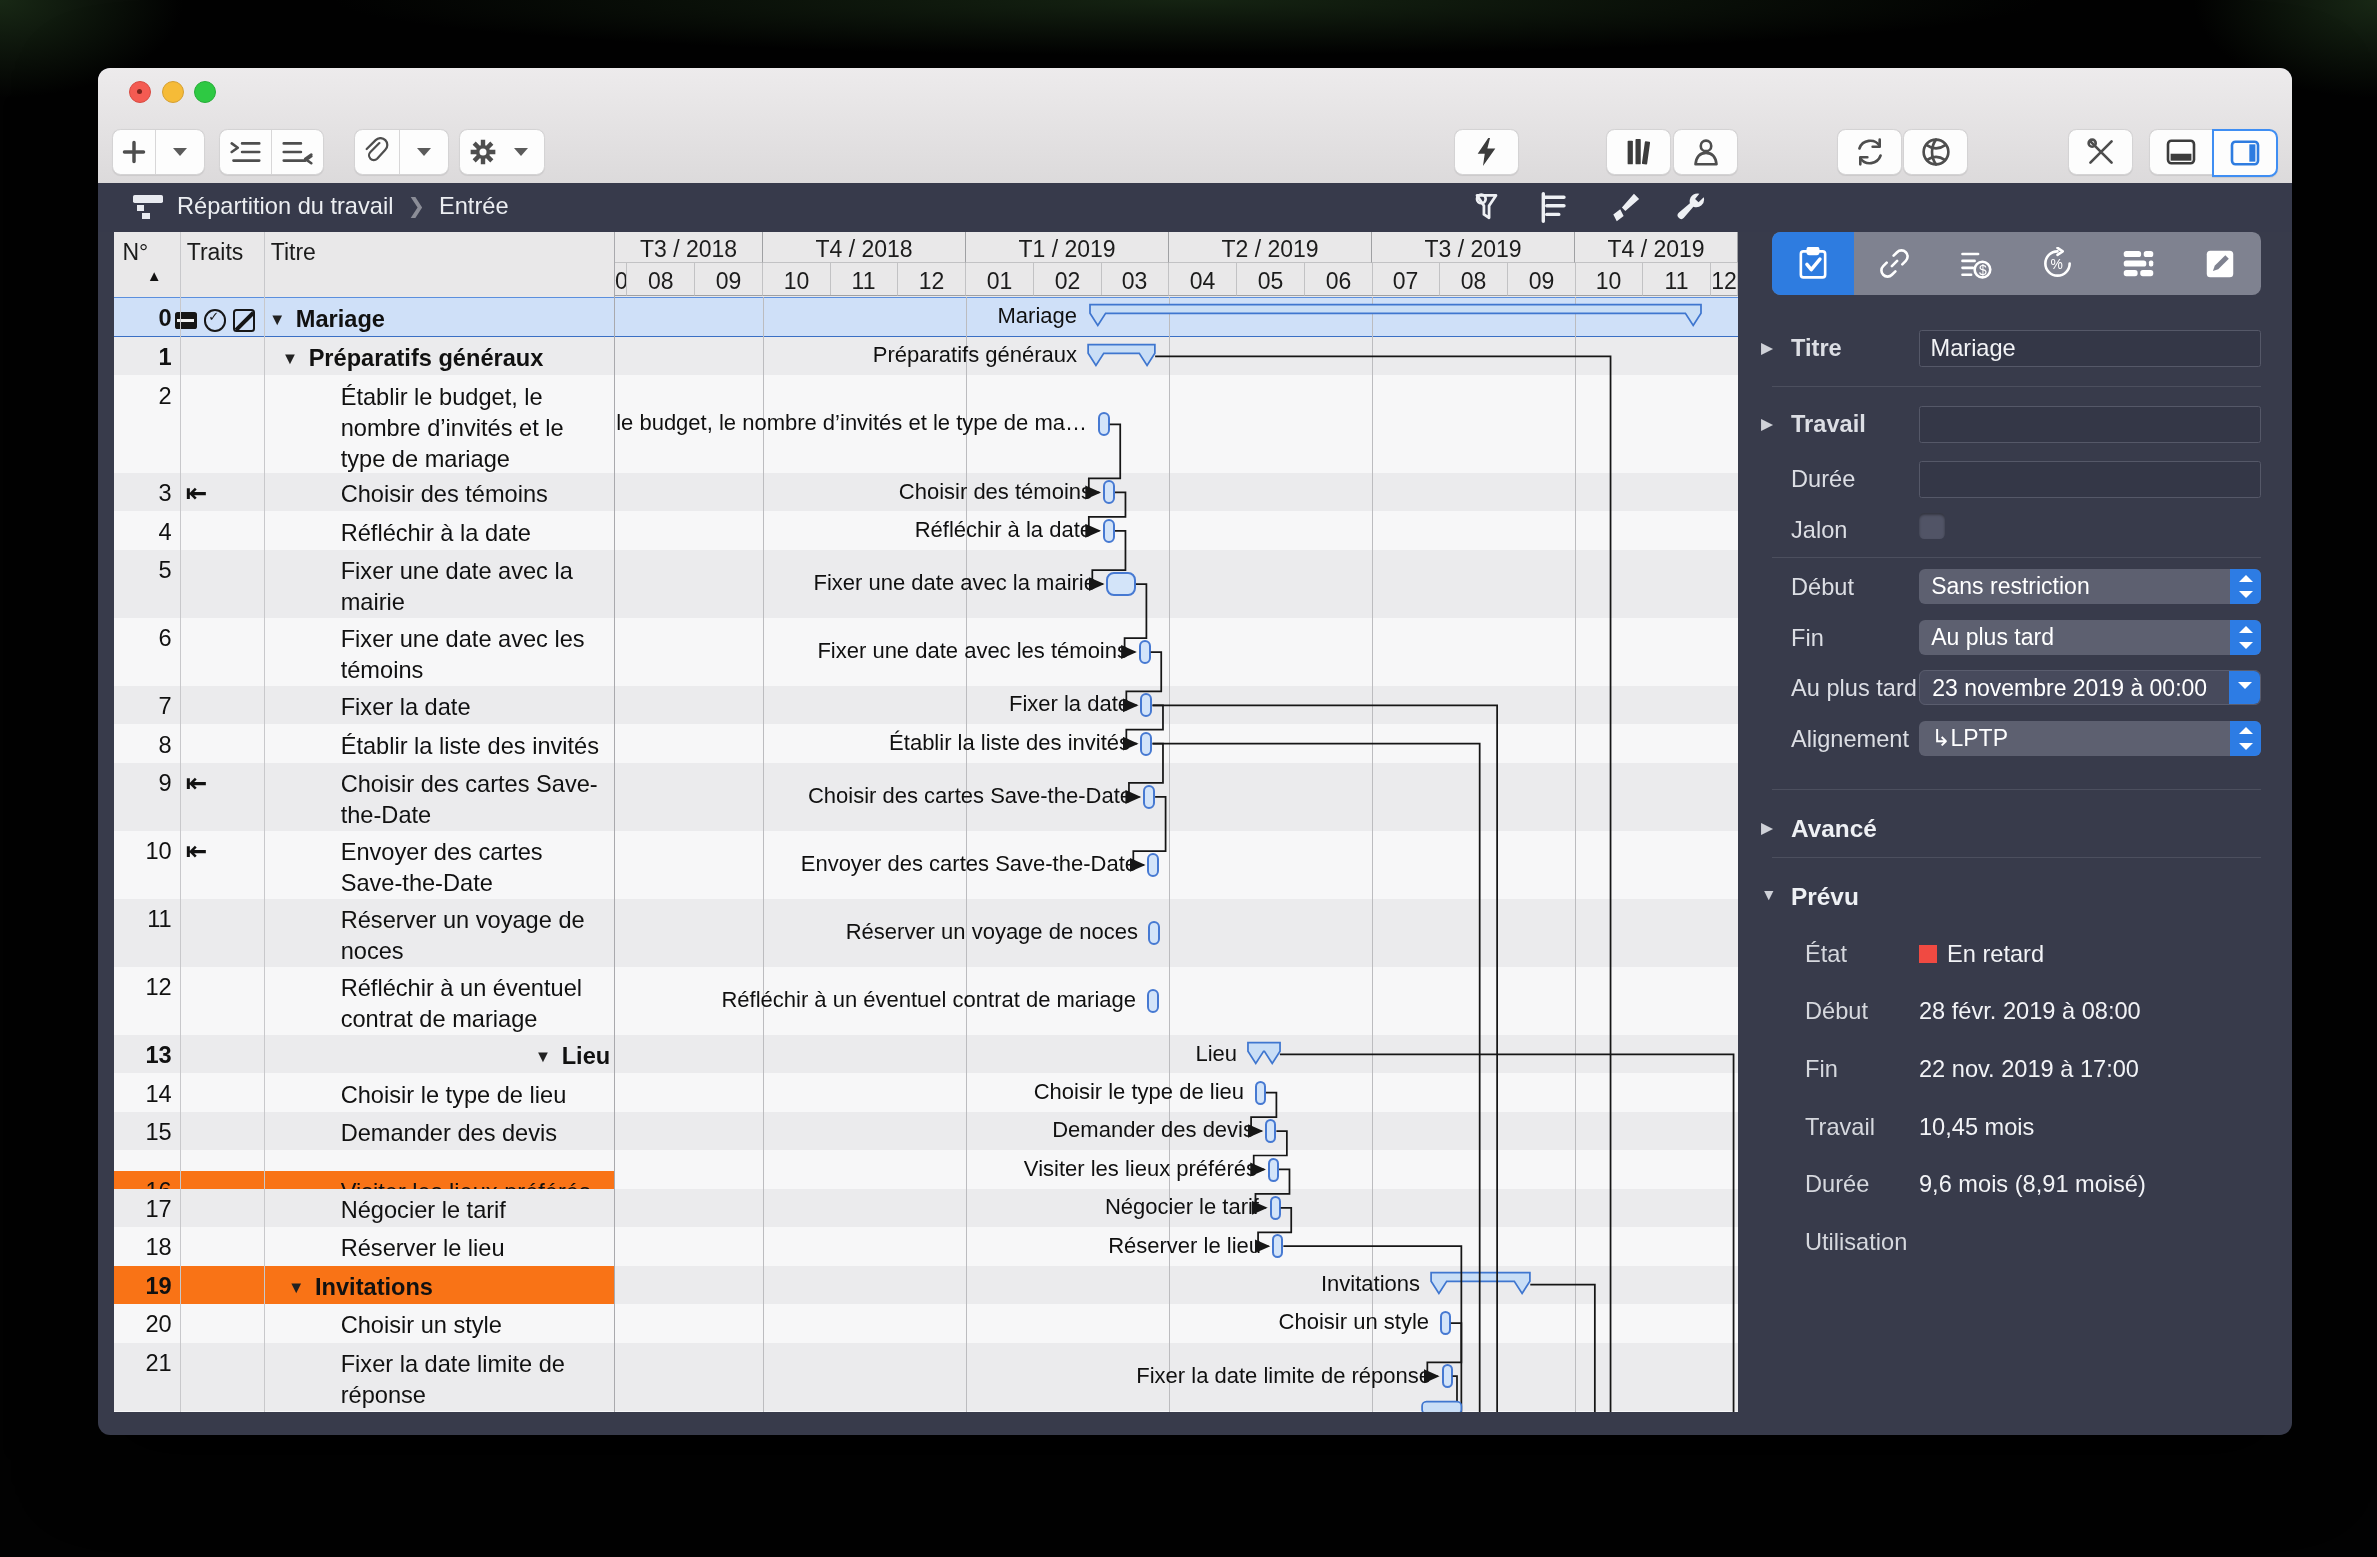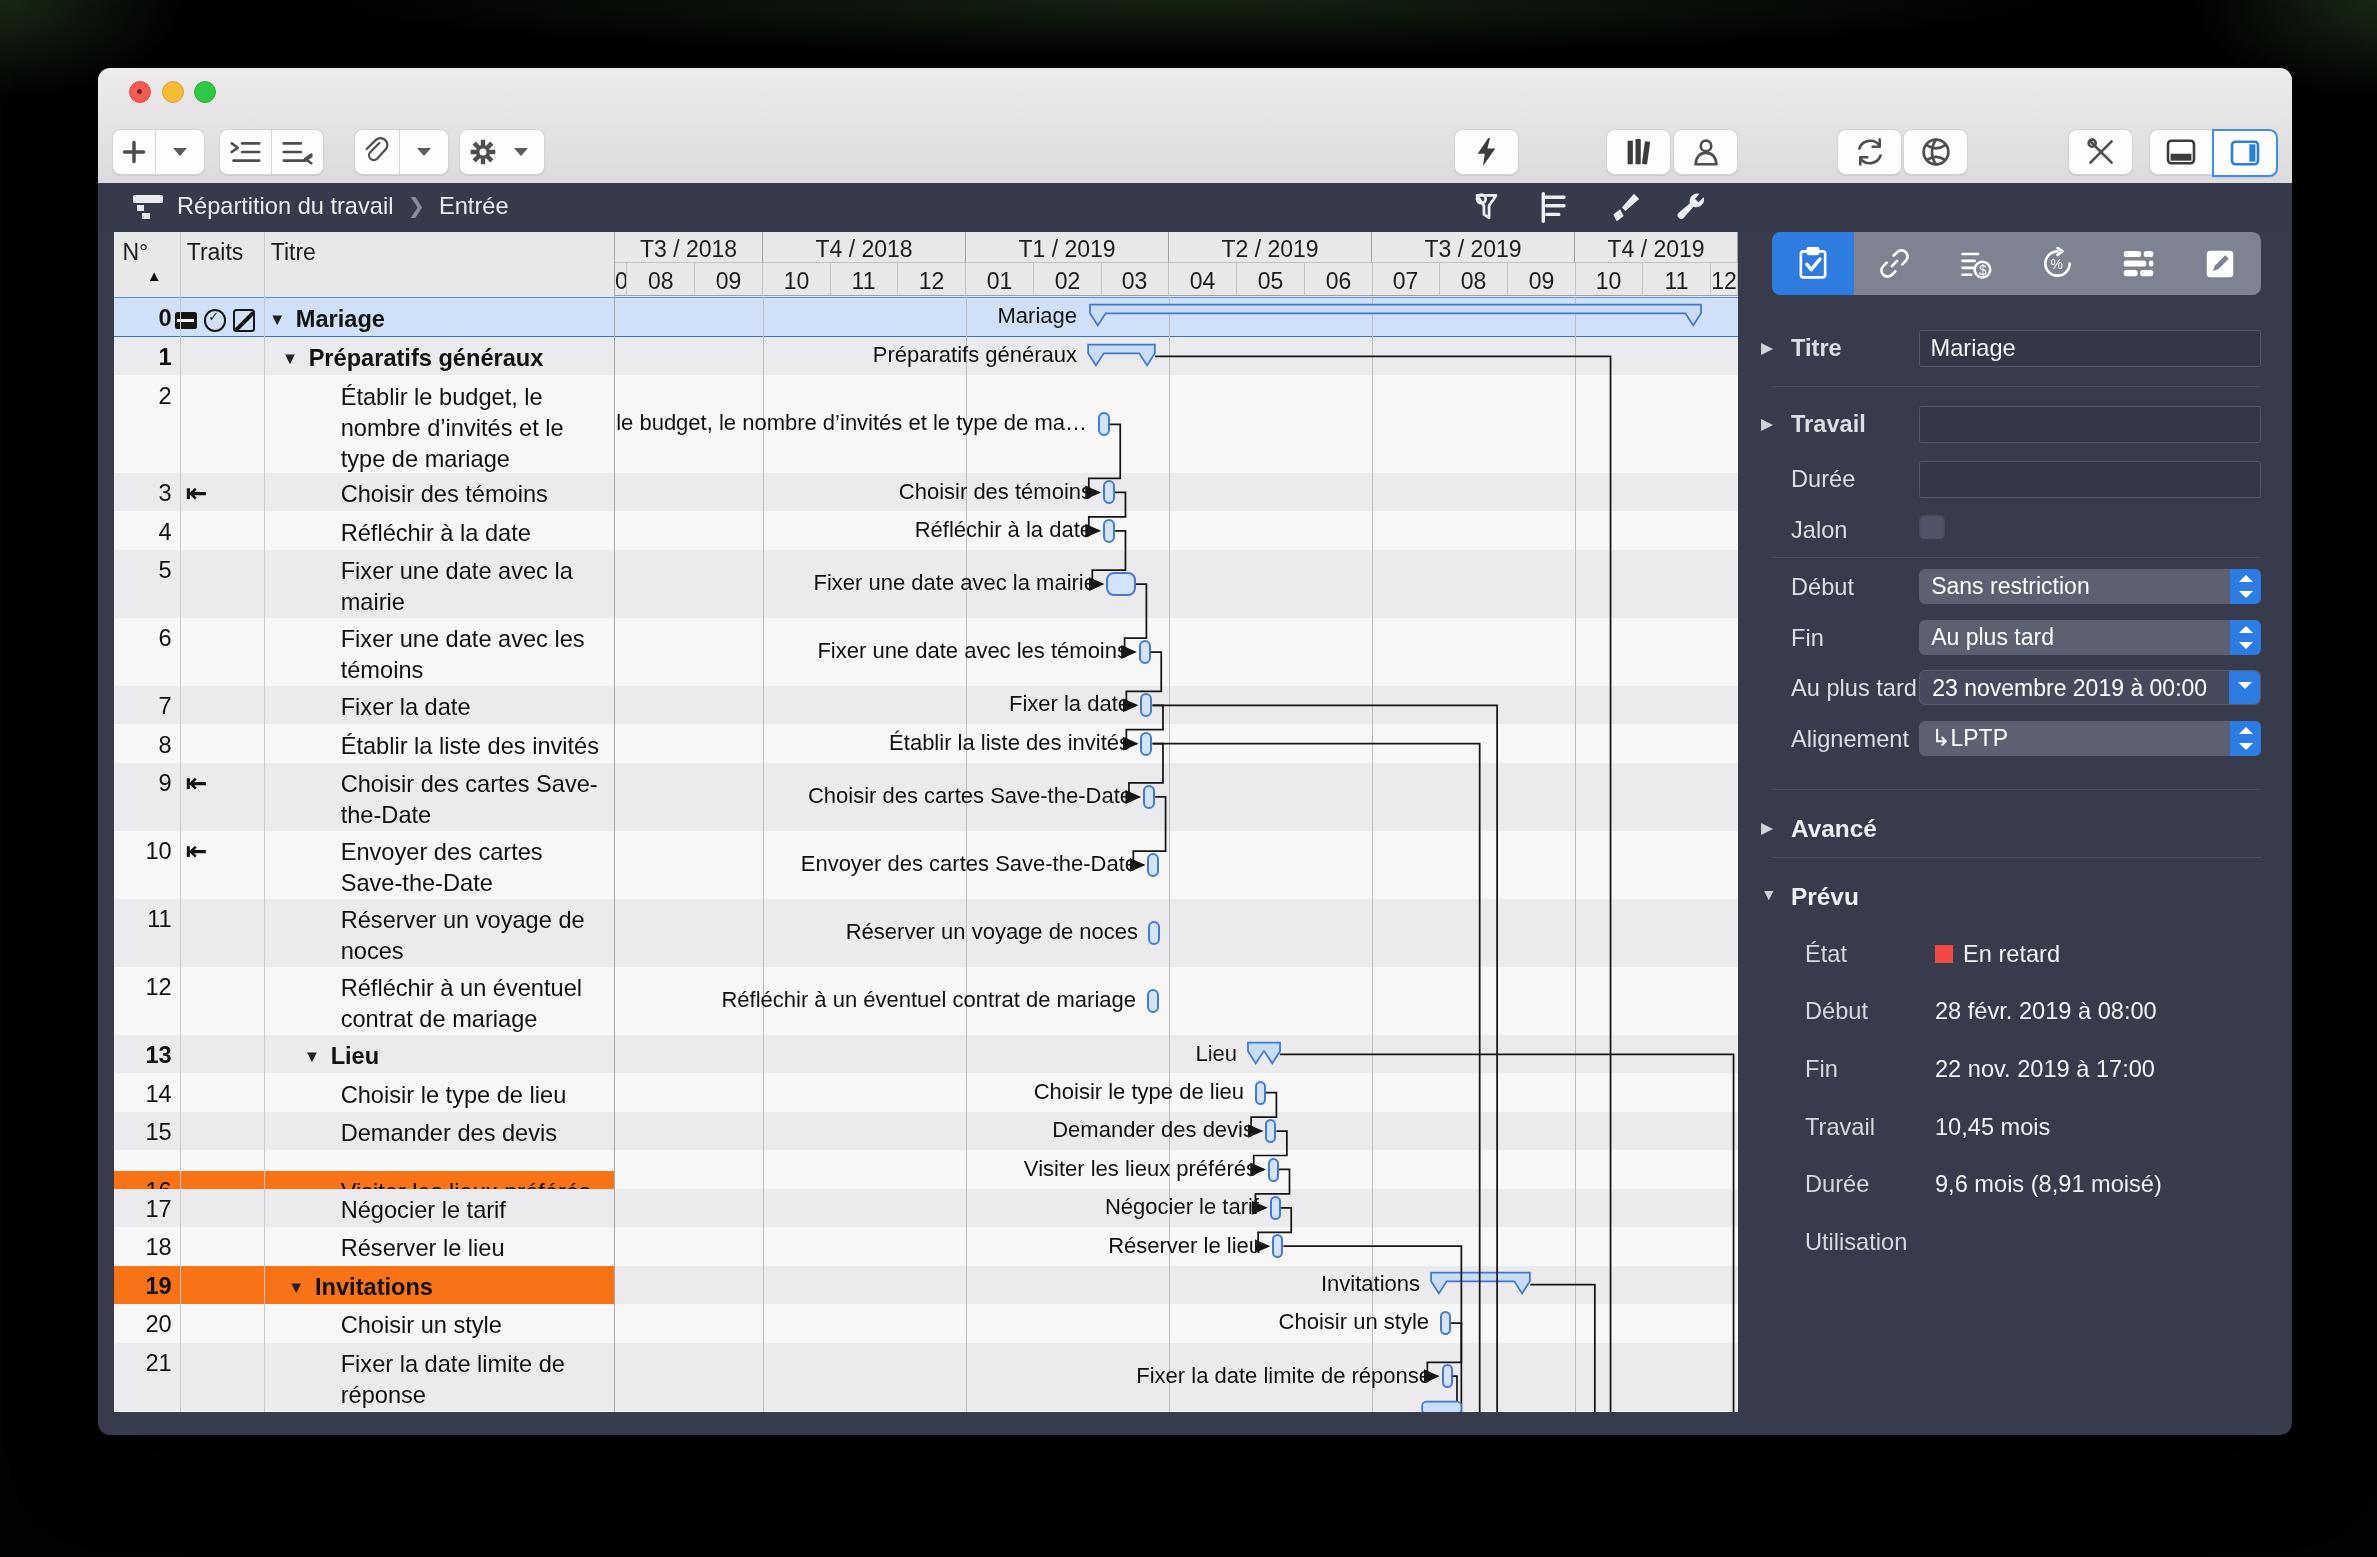--- a/index.html
+++ b/index.html
@@ -101,21 +101,21 @@
   .dd{position:absolute;left:182px;width:342px;height:35px;background:#5d6070;border-radius:6.1px;
       font-size:23px;color:#fff;padding:4.4px 12.2px;box-sizing:border-box;}
   .dd .cap{position:absolute;right:0;top:0;bottom:0;width:31px;background:#2d7ce4;border-radius:0 6.1px 6.1px 0;}
   .dd.dark{background:#474a5c;border:0.9px solid #5a5d6e;}
   .cap .up{position:absolute;left:8.7px;top:6.1px;width:0;height:0;border-left:7px solid transparent;border-right:7px solid transparent;border-bottom:7.9px solid #fff;}
   .cap .dn{position:absolute;left:8.7px;bottom:6.1px;width:0;height:0;border-left:7px solid transparent;border-right:7px solid transparent;border-top:7.9px solid #fff;}
   .cap.single .dn{top:11.3px;}
   .divider{position:absolute;left:35px;width:489px;height:0.9px;background:#4c4f5e;}
   .checkbox{position:absolute;left:182px;width:26px;height:26px;background:#515466;border-radius:5.2px;box-shadow:inset 0 1.7px 2.6px rgba(0,0,0,.4);}
   .kv-label{position:absolute;left:68px;font-size:23.6px;color:#d6d8de;}
-  .kv-value{position:absolute;left:198px;font-size:23.6px;color:#f2f3f6;}
+  .kv-value{position:absolute;left:182px;font-size:23.6px;color:#f2f3f6;}
   .status-sq{display:inline-block;width:17.5px;height:17.5px;background:#f04a42;margin-right:10.5px;position:relative;top:0.9px;}
 </style>
 </head>
 <body>
 
 <div class="screen">
 <div class="window">
 
   <div class="chrome-top">
     <div class="titlebar">
@@ -330,21 +330,21 @@
             <div class="c-title" style="padding-left: 77px;"><span>Réserver un voyage de noces</span></div>
           </div>
           <div class="trow" style="top: 670px; height: 68px; background: rgb(247, 247, 248);">
             <div class="c-num">12</div>
             <div class="c-traits"></div>
             <div class="c-title" style="padding-left: 77px;"><span>Réfléchir à un éventuel contrat de mariage</span></div>
           </div>
           <div class="trow bold" style="top: 738px; height: 38px; background: rgb(235, 235, 237);">
             <div class="c-num">13</div>
             <div class="c-traits"></div>
-            <div class="c-title" style="padding-left: 40px;"><span class="caret">▼</span><span>Lieu</span></div>
+            <div class="c-title" style="padding-left: 7px; text-align: right;"><span class="caret">▼</span><span>Lieu</span></div>
           </div>
           <div class="trow" style="top: 777px; height: 38px; background: rgb(247, 247, 248);">
             <div class="c-num">14</div>
             <div class="c-traits"></div>
             <div class="c-title" style="padding-left: 77px;"><span>Choisir le type de lieu</span></div>
           </div>
           <div class="trow" style="top: 815px; height: 38px; background: rgb(235, 235, 237);">
             <div class="c-num">15</div>
             <div class="c-traits"></div>
             <div class="c-title" style="padding-left: 77px;"><span>Demander des devis</span></div>

